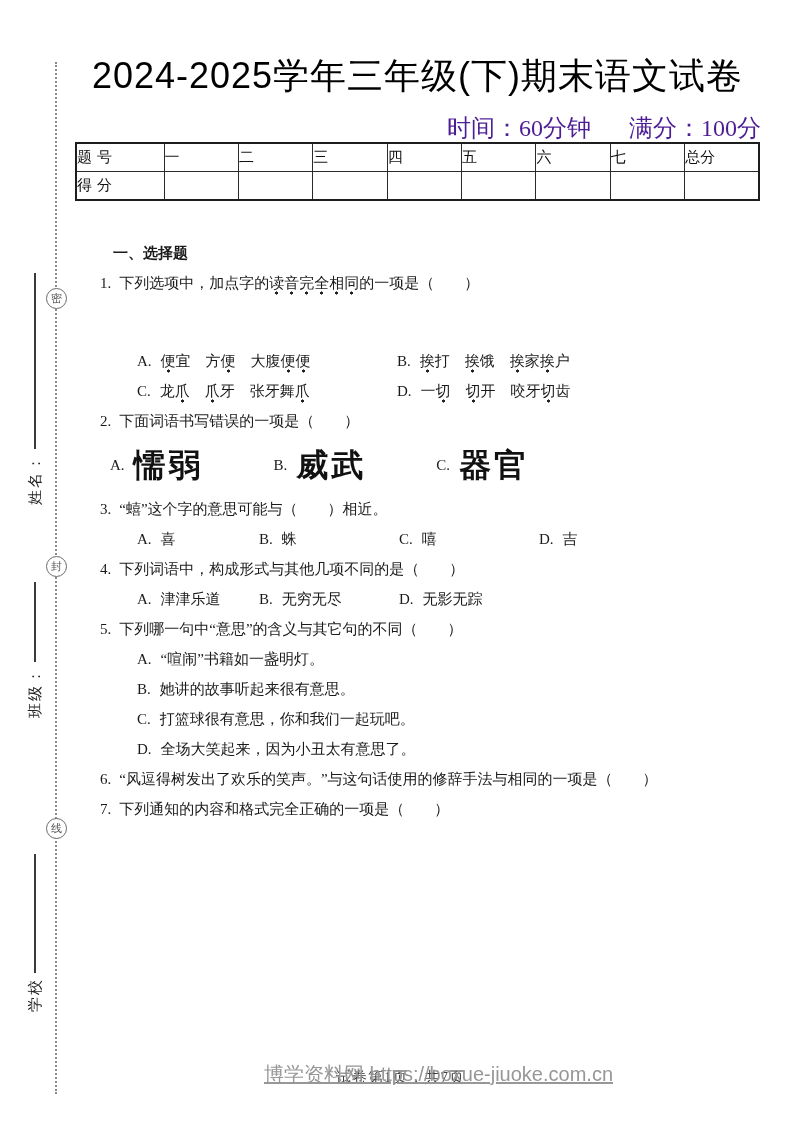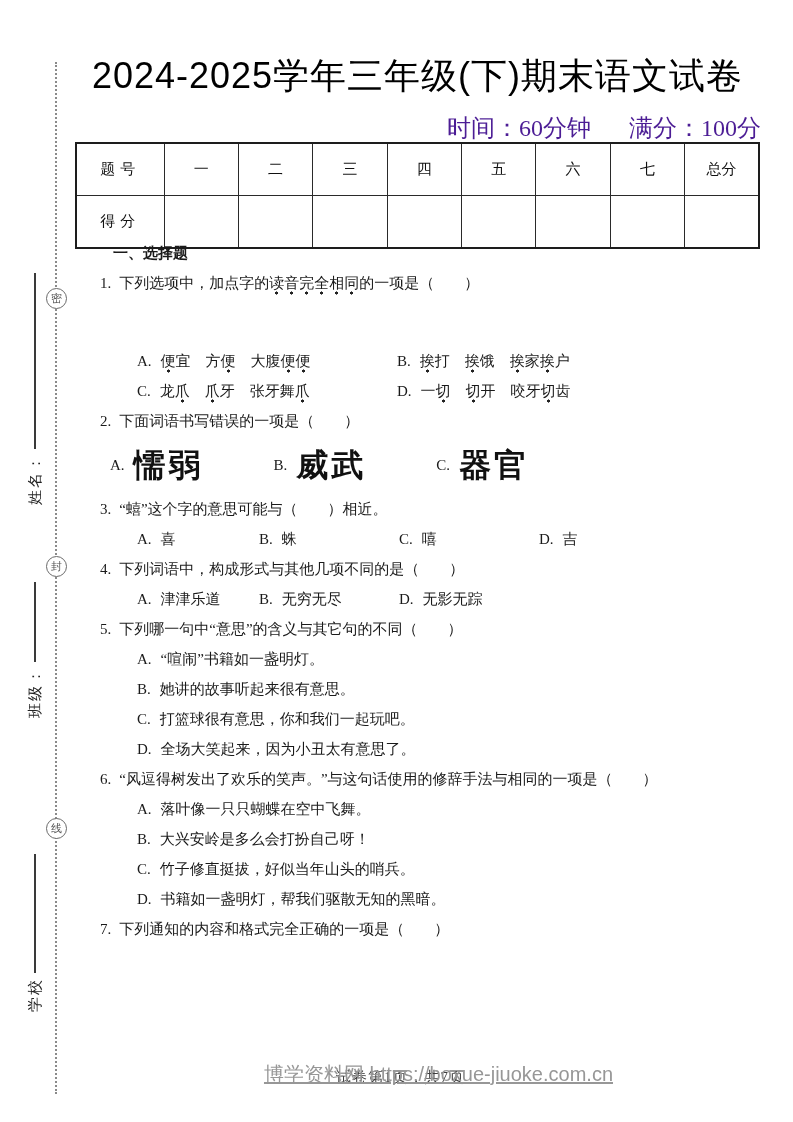--- a/index.html
+++ b/index.html
@@ -9,22 +9,22 @@
   
   .title{position:absolute;left:70px;right:28px;top:52px;text-align:center;
          font-family:"Liberation Sans","DejaVu Sans",sans-serif;
          font-weight:normal;font-size:36px;letter-spacing:1px;color:#000;white-space:nowrap;}
   .meta{position:absolute;top:112px;right:32px;font-size:24px;color:#4c1d95;}
   .meta span{margin-left:32px;}
 
   
   table.score{position:absolute;left:75px;top:142px;width:685px;border-collapse:collapse;
               table-layout:fixed;border:2px solid #1d1d1d;}
-  table.score td{border:1.5px solid #2a2a2a;height:27px;text-align:center;
-                 font-size:15px;color:#111;padding:12px;}
+  table.score td{border:1.5px solid #2a2a2a;height:27px;
+                 font-size:15px;color:#111;padding:0;}
   table.score td.rowhead{letter-spacing:5px;}
 
   
   .seal-dotted{position:absolute;left:55px;top:62px;height:1032px;border-left:2px dotted #8a8a8a;}
   .seal-circle{position:absolute;left:46px;width:19px;height:19px;border:1.5px solid #6a6a6a;
                border-radius:50%;color:#555;font-size:11px;line-height:19px;text-align:center;
                background:#fff;z-index:3;}
   .seal-label{position:absolute;display:flex;align-items:center;height:30px;
               transform:rotate(-90deg);transform-origin:0 0;
               font-size:15px;letter-spacing:2px;color:#222;white-space:nowrap;}
@@ -173,26 +173,20 @@
           <div class="stem"><span class="qnum">5.</span>下列哪一句中“意思”的含义与其它句的不同（　　）</div>
           <div class="opts stacked">
             <div class="opt"><span class="olabel">A.</span><span class="otext">“喧闹”书籍如一盏明灯。</span></div>
             <div class="opt"><span class="olabel">B.</span><span class="otext">她讲的故事听起来很有意思。</span></div>
             <div class="opt"><span class="olabel">C.</span><span class="otext">打篮球很有意思，你和我们一起玩吧。</span></div>
             <div class="opt"><span class="olabel">D.</span><span class="otext">全场大笑起来，因为小丑太有意思了。</span></div>
           </div>
         </div>
         <div class="question">
           <div class="stem"><span class="qnum">6.</span>“风逗得树发出了欢乐的笑声。”与这句话使用的修辞手法与相同的一项是（　　）</div>
-          <div class="opts stacked">
-            <div class="opt"><span class="olabel">A.</span><span class="otext">落叶像一只只蝴蝶在空中飞舞。</span></div>
-            <div class="opt"><span class="olabel">B.</span><span class="otext">大兴安岭是多么会打扮自己呀！</span></div>
-            <div class="opt"><span class="olabel">C.</span><span class="otext">竹子修直挺拔，好似当年山头的哨兵。</span></div>
-            <div class="opt"><span class="olabel">D.</span><span class="otext">书籍如一盏明灯，帮我们驱散无知的黑暗。</span></div>
-          </div>
         </div>
         <div class="question">
           <div class="stem"><span class="qnum">7.</span>下列通知的内容和格式完全正确的一项是（　　）</div>
         </div>
       </div>
   </div>
 
   <div class="pageinfo">试卷第1页，共7页</div>
   <div class="watermark">博学资料网 https://boxue-jiuoke.com.cn</div>
 

